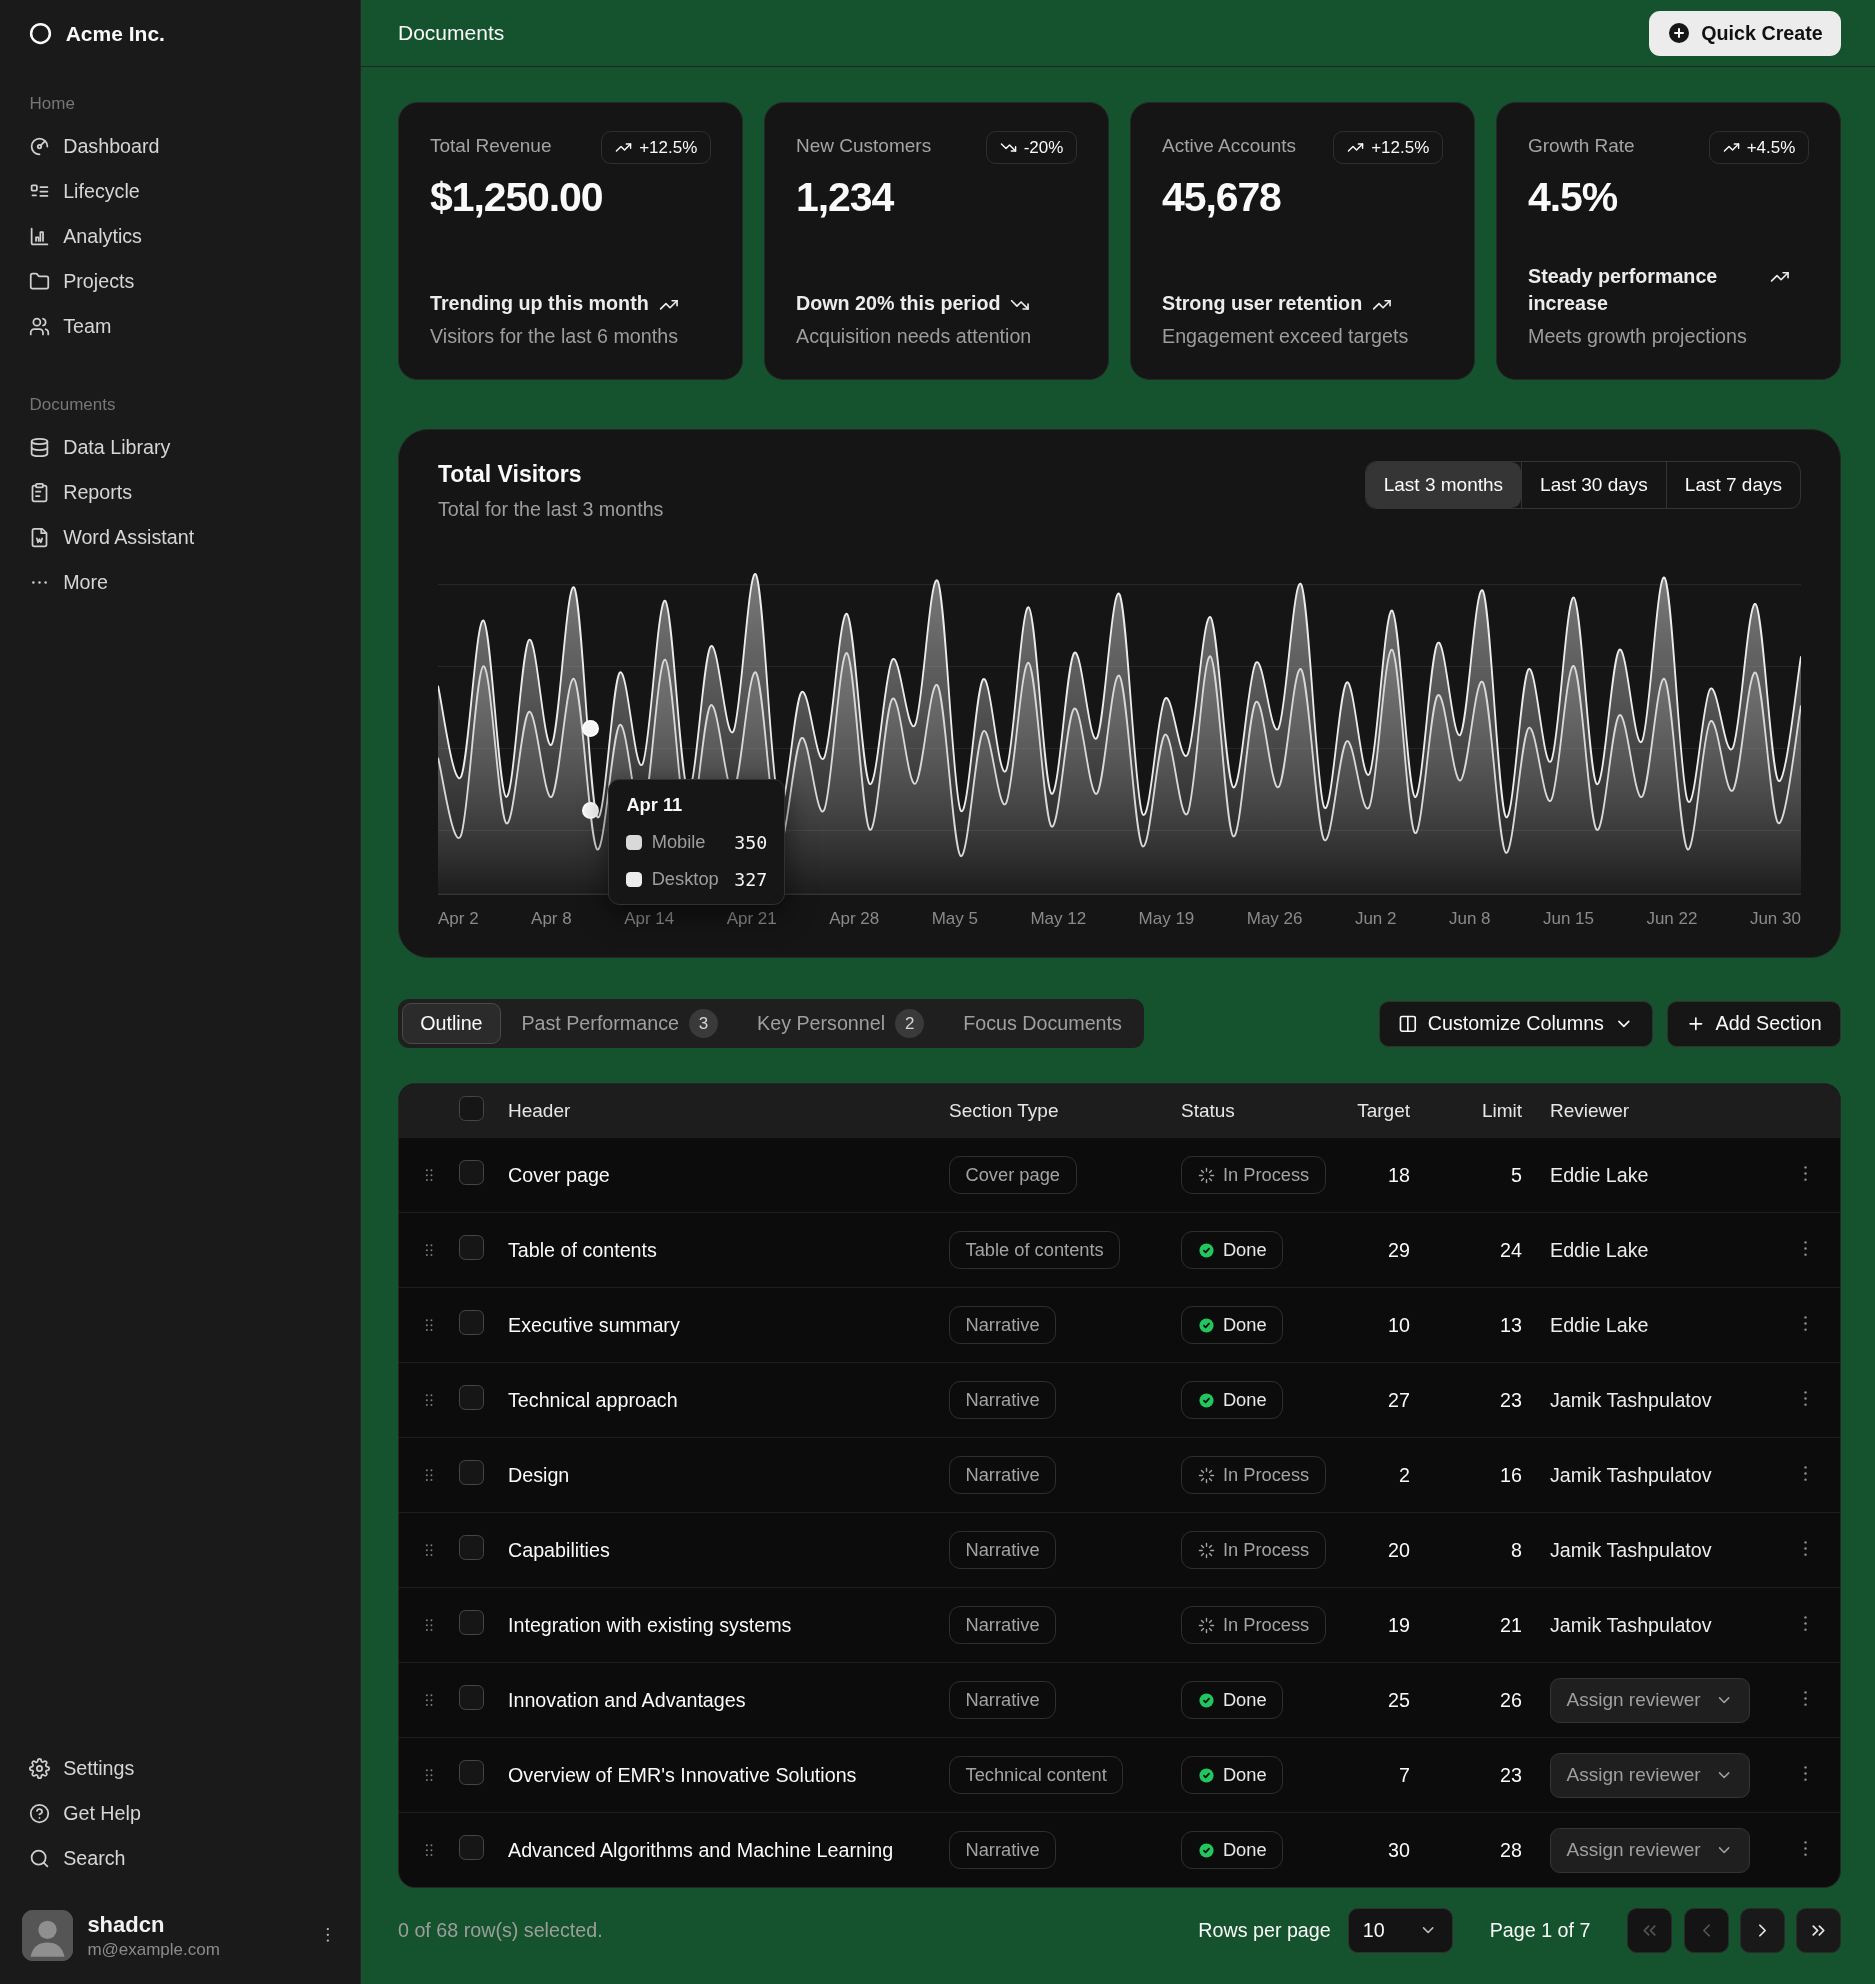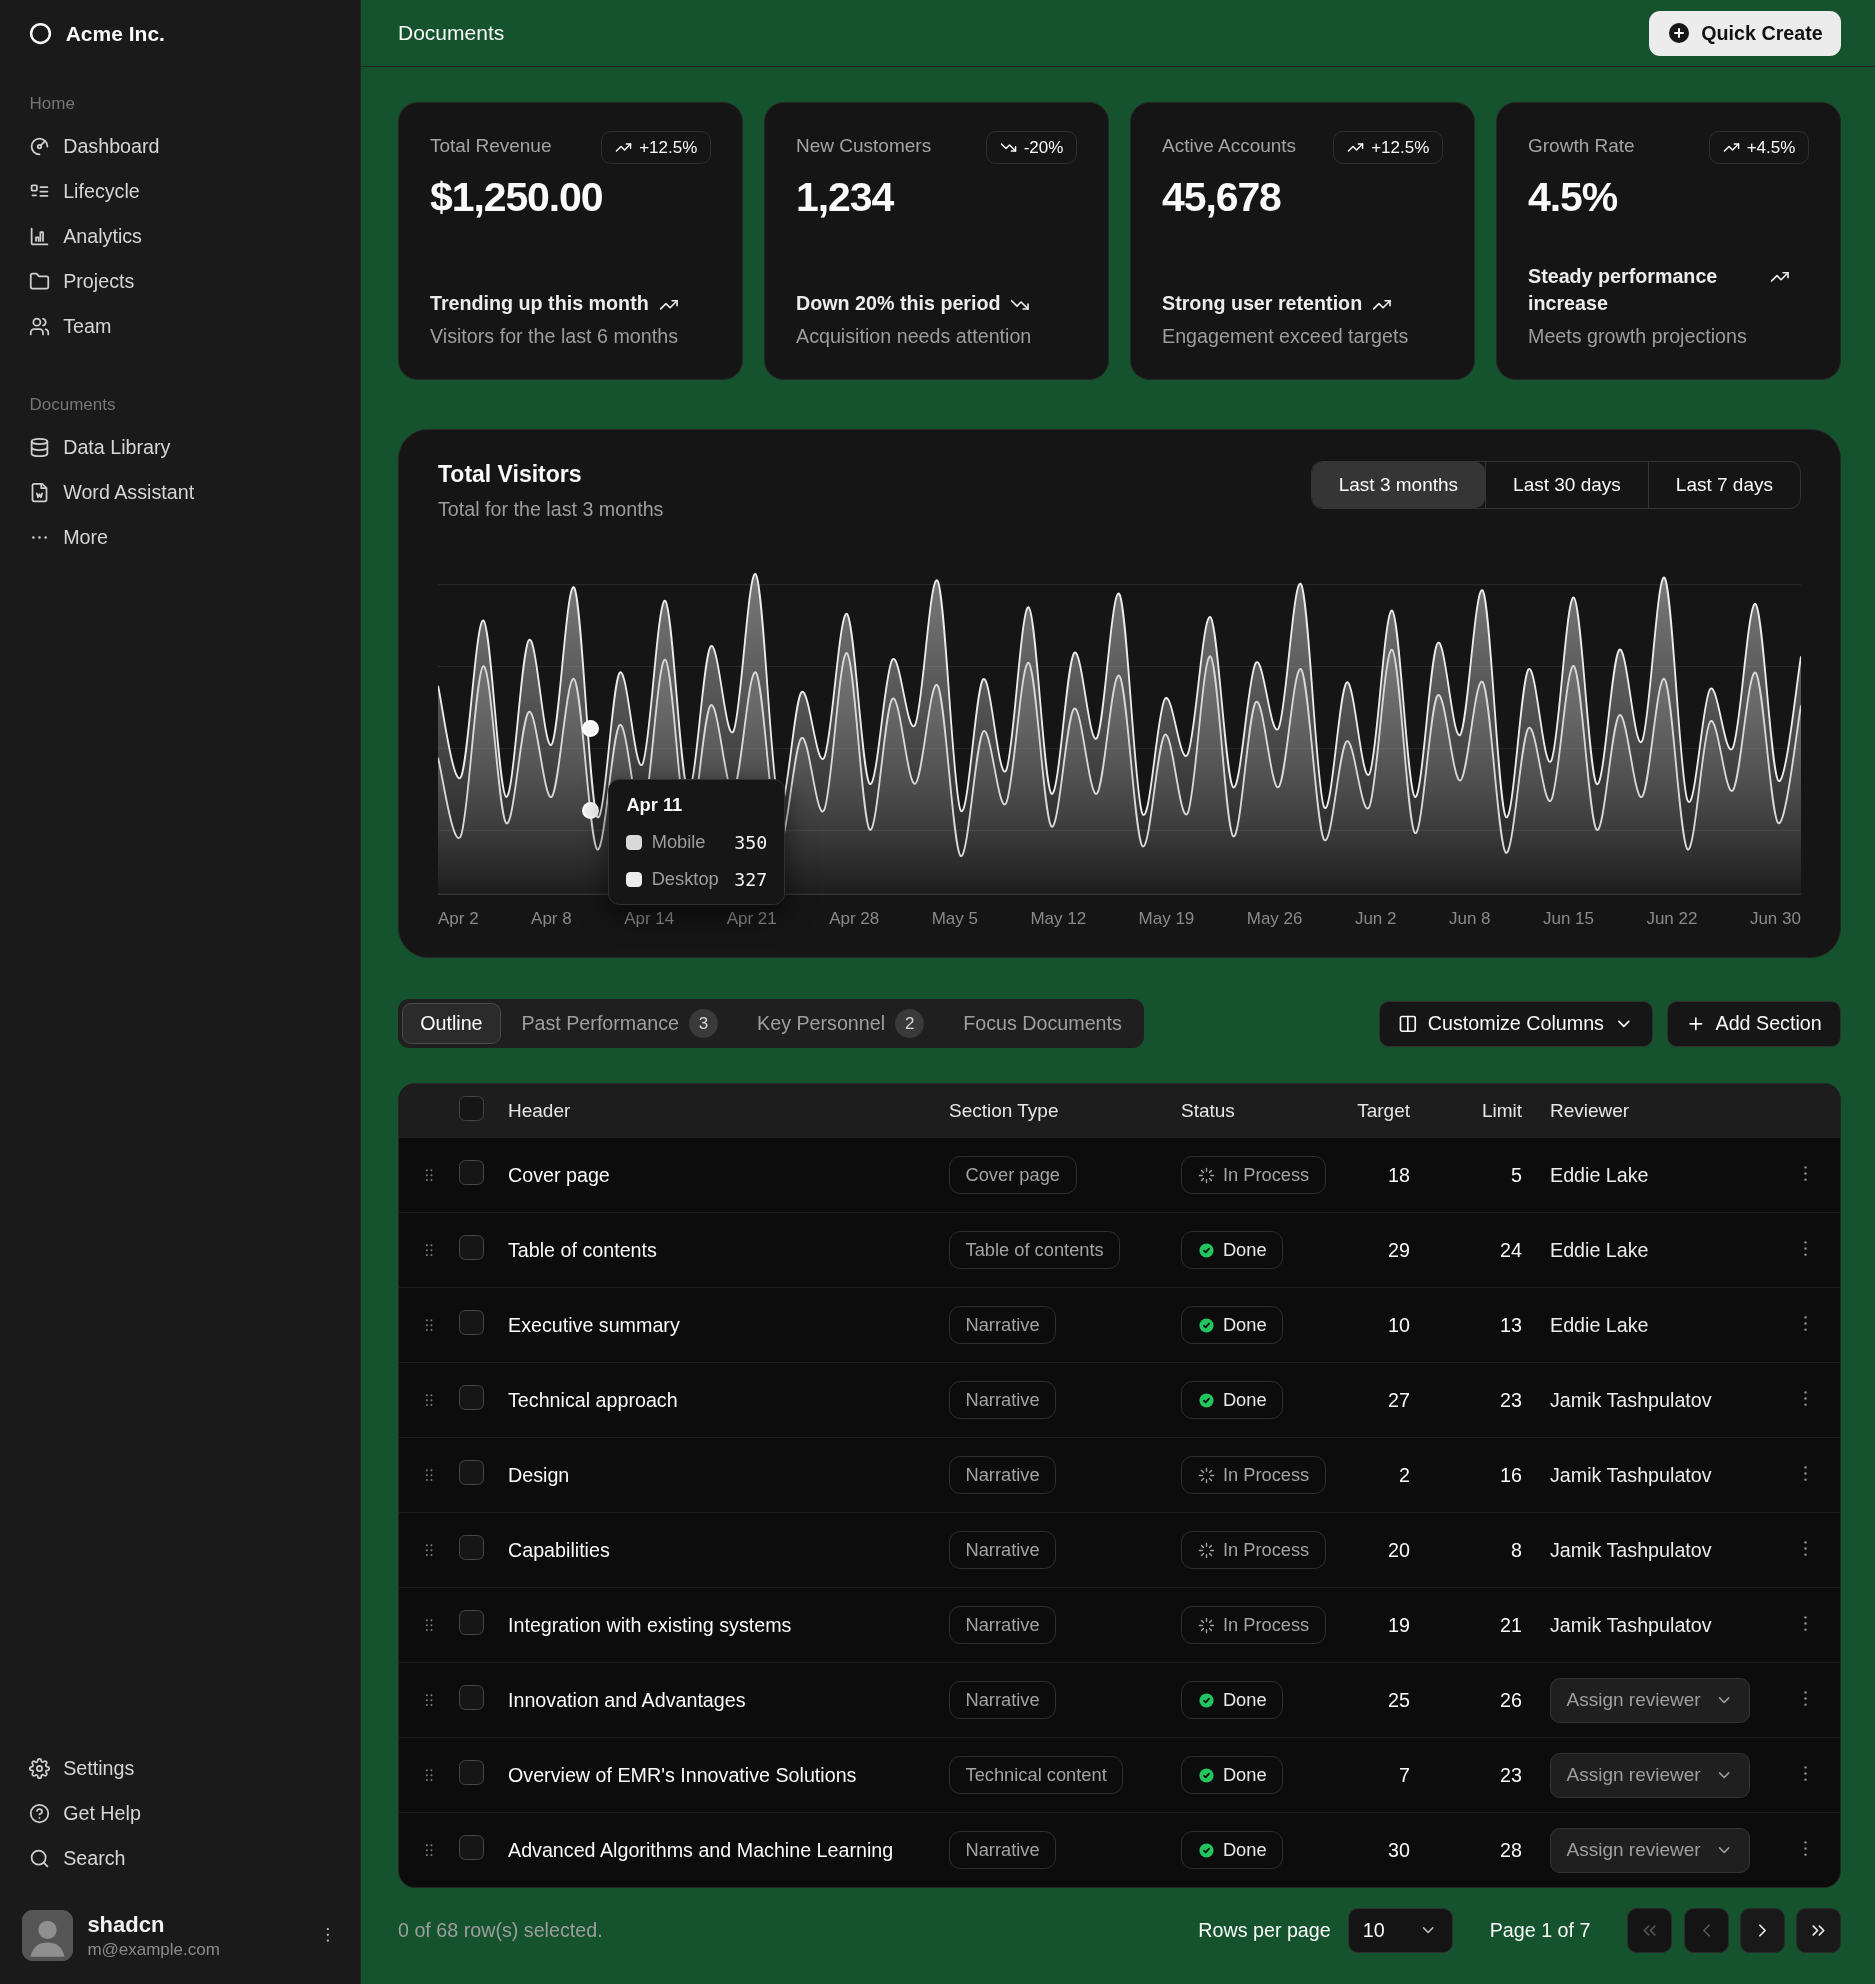--- a/index.html
+++ b/index.html
@@ -48,21 +48,21 @@
   .card-f1 svg { width:19.7px; height:19.7px; margin-top:4.2px; }
   .card-f1 .t { max-width:232px; }
   .card-f2 { margin-top:7px; font-size:19.7px; color:#9d9d9d; }
 
   
   .chart-card { margin-top:49px; background:#151515; border:0.7px solid #262626; border-radius:30px; padding:31px 39px 28px 39px; height:529px; display:flex; flex-direction:column; }
   .chart-head { display:flex; justify-content:space-between; align-items:flex-start; }
   .chart-title { font-size:23px; font-weight:600; }
   .chart-sub { font-size:19.7px; color:#9d9d9d; margin-top:10px; }
   .range-group { display:flex; border:0.7px solid #343434; border-radius:11.2px; overflow:hidden; }
-  .range-btn { height:46px; padding:0 27px; background:transparent; border:none; color:#fafafa; font-size:19px; cursor:pointer; font-family:inherit; border-left:0.7px solid #343434; }
+  .range-btn { height:46px; padding:0 18px; background:transparent; border:none; color:#fafafa; font-size:19px; cursor:pointer; font-family:inherit; border-left:0.7px solid #343434; }
   .range-btn:first-child { border-left:none; }
   .range-btn.active { background:#353535; border-radius:9.8px; }
   .plot { position:relative; margin-top:34px; flex:1; }
   .plot svg.chartsvg { position:absolute; inset:0; width:100%; height:100%; }
   .dot { position:absolute; width:17px; height:17px; border-radius:50%; background:#f5f5f5; border:2.1px solid #fff; }
   .chart-tip { position:absolute; left:12.5%; top:66%; width:177px; background:#161616; border:0.7px solid #313131; border-radius:11.2px; padding:14px 17px; box-shadow:0 8.4px 28px rgba(0,0,0,.55); }
   .tip-date { font-size:18.3px; font-weight:600; margin-bottom:9.8px; }
   .tip-row { display:flex; align-items:center; gap:9.8px; margin-top:15px; }
   .tip-swatch { width:15.5px; height:15.5px; border-radius:4.2px; background:#d9d9d9; }
   .tip-label { font-size:18.3px; color:#9d9d9d; }
@@ -167,20 +167,28 @@
         </button>
         <div class="nav-gap"></div>
         <div class="nav-label">Documents</div>
         <button class="nav-item">
           <svg class="icon " viewBox="0 0 24 24" fill="none" stroke="currentColor" stroke-width="2" stroke-linecap="round" stroke-linejoin="round">
             <ellipse cx="12" cy="5" rx="9" ry="3"></ellipse>
             <path d="M3 5v14a9 3 0 0 0 18 0V5"></path>
             <path d="M3 12a9 3 0 0 0 18 0"></path>
           </svg>
           <span>Data Library</span>
+        </button>
+        <button class="nav-item">
+          <svg class="icon " viewBox="0 0 24 24" fill="none" stroke="currentColor" stroke-width="2" stroke-linecap="round" stroke-linejoin="round">
+            <rect x="8" y="2" width="8" height="4" rx="1"></rect>
+            <path d="M16 4h2a2 2 0 0 1 2 2v14a2 2 0 0 1-2 2H6a2 2 0 0 1-2-2V6a2 2 0 0 1 2-2h2"></path>
+            <path d="M8 11h5M8 16h4"></path>
+          </svg>
+          <span>Reports</span>
         </button>
         <button class="nav-item">
           <svg class="icon " viewBox="0 0 24 24" fill="none" stroke="currentColor" stroke-width="2" stroke-linecap="round" stroke-linejoin="round">
             <path d="M15 2H6a2 2 0 0 0-2 2v16a2 2 0 0 0 2 2h12a2 2 0 0 0 2-2V7Z"></path>
             <path d="M14 2v5h5"></path>
             <path d="m9 13 1.3 4.5L12 14l1.7 3.5L15 13"></path>
           </svg>
           <span>Word Assistant</span>
         </button>
         <button class="nav-item">

